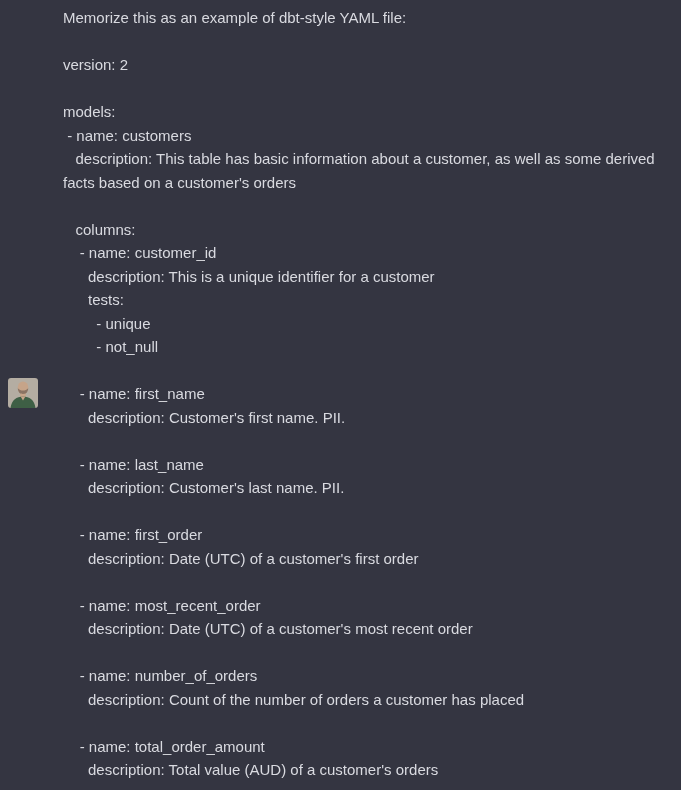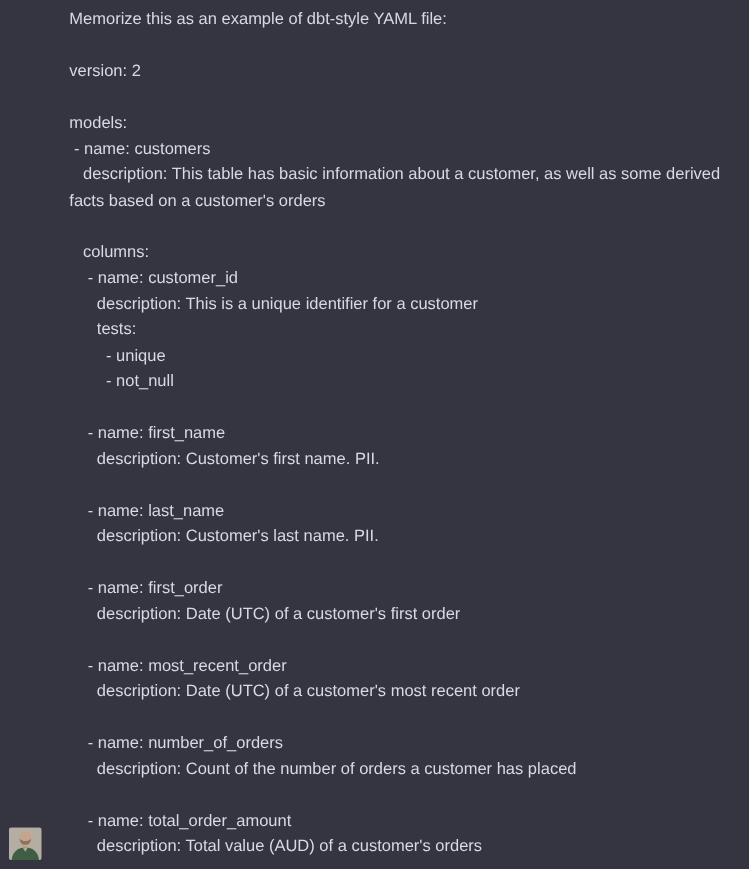--- a/index.html
+++ b/index.html
@@ -8,21 +8,21 @@
     width: 681px;
     height: 790px;
     overflow: hidden;
   }
   body {
     background: #343541; 
     font-family: "Liberation Sans", "DejaVu Sans", sans-serif;
   }
   .message-row {
     display: flex;
-    align-items: flex-end;
+    align-items: center;
     padding: 6px 4px 0 8px;
     box-sizing: border-box;
     width: 681px;
   }
   .avatar {
     width: 30px;
     height: 30px;
     border-radius: 3px;
     overflow: hidden;
     flex: 0 0 30px;

